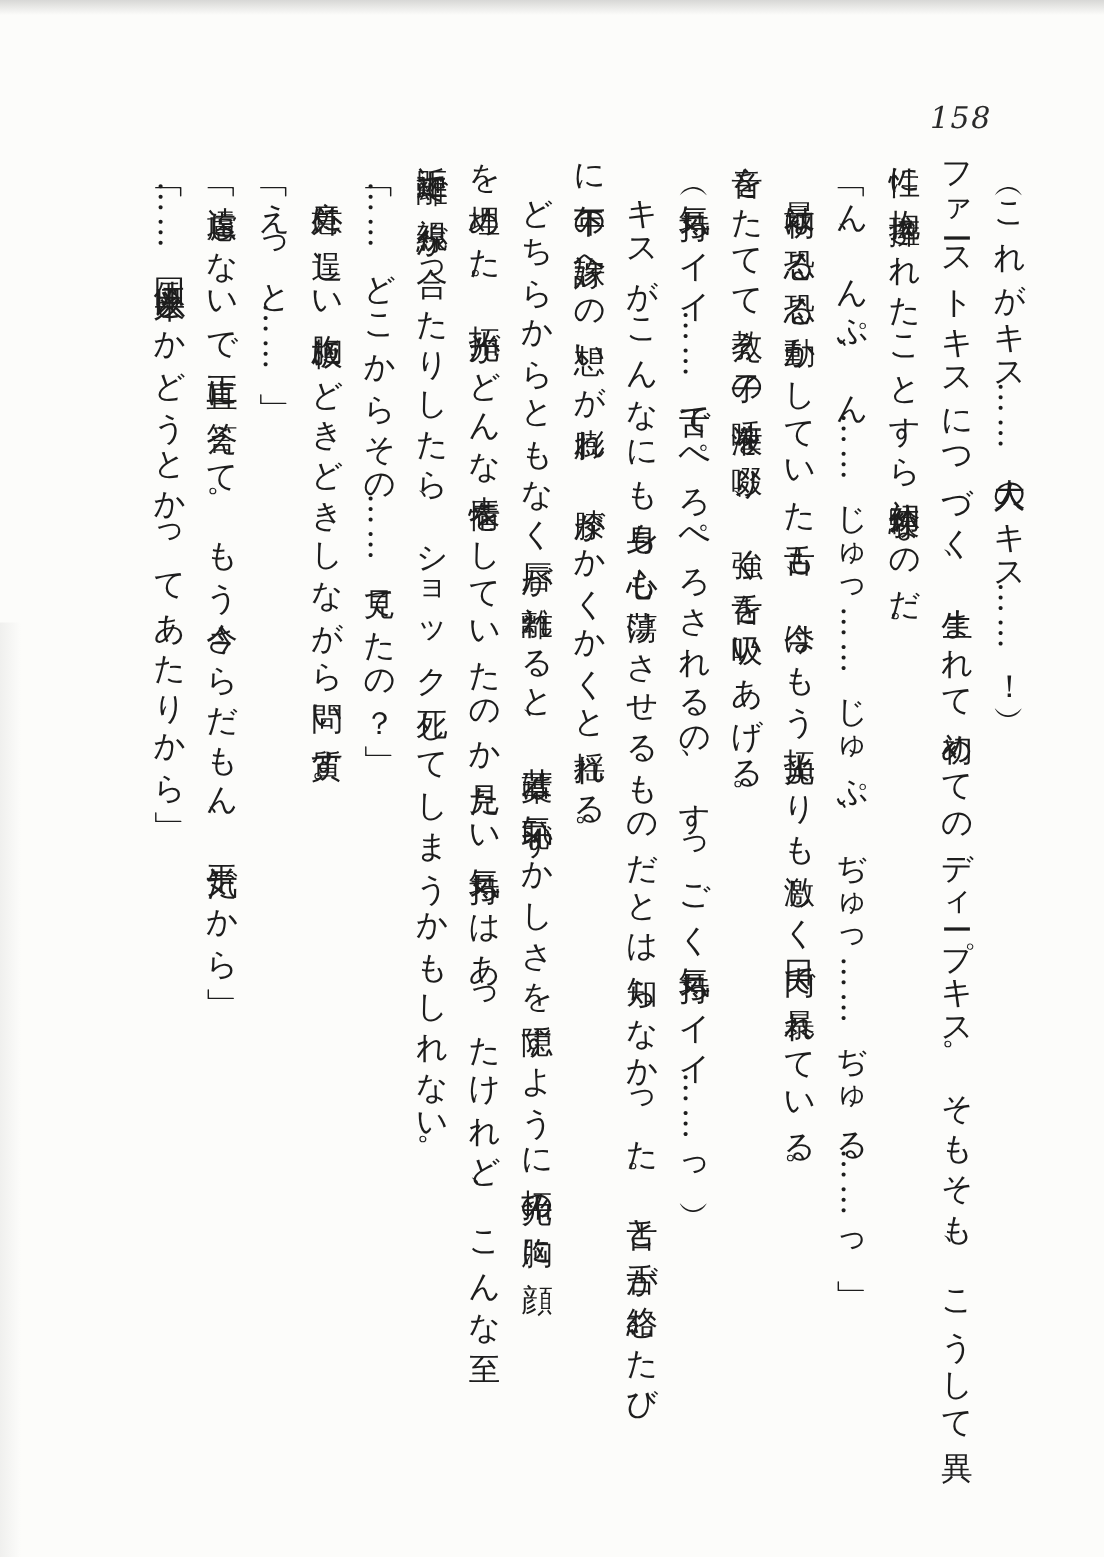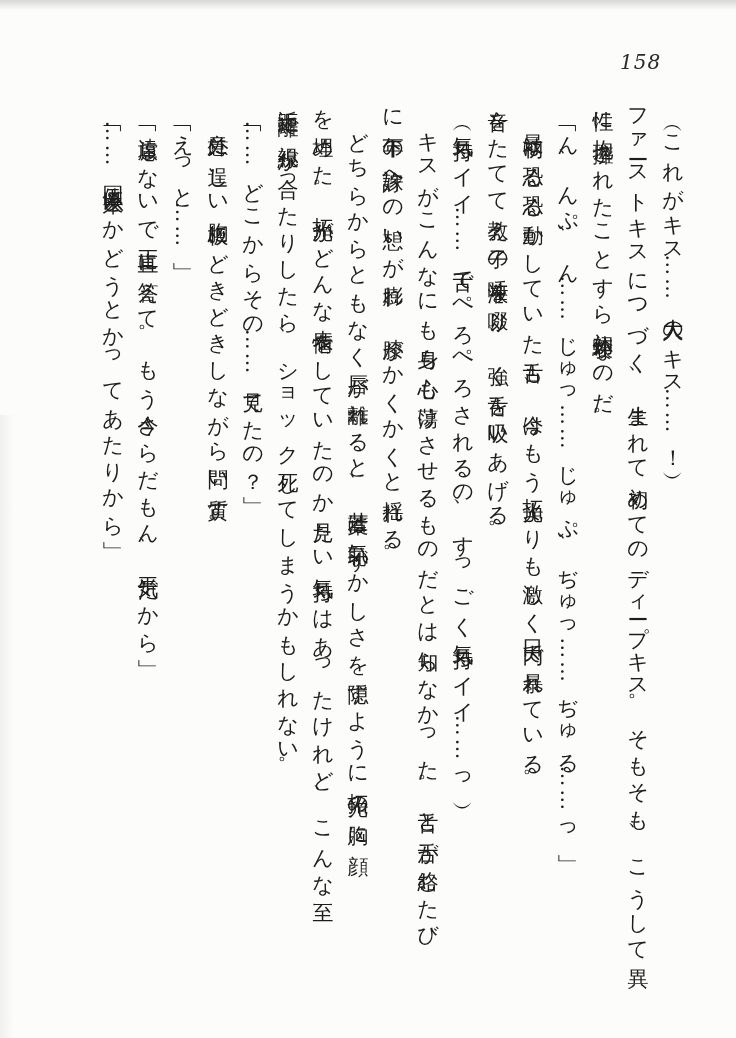--- a/index.html
+++ b/index.html
@@ -29,21 +29,21 @@
   .page::after {
     content: "";
     position: absolute;
     left: 0; bottom: 0;
     width: 14px; height: 60%;
     background: linear-gradient(to right, rgba(130,130,130,0.10), rgba(130,130,130,0));
     pointer-events: none;
   }
   .page-number {
     position: absolute;
-    top: 50px;
+    top: 66px;
     left: 620px;
     font-size: 20px;
     font-style: italic;
     letter-spacing: 1px;
     color: #2a2a2a;
   }
   .text-block {
     position: absolute;
     top: 94px;
     right: 46px;

